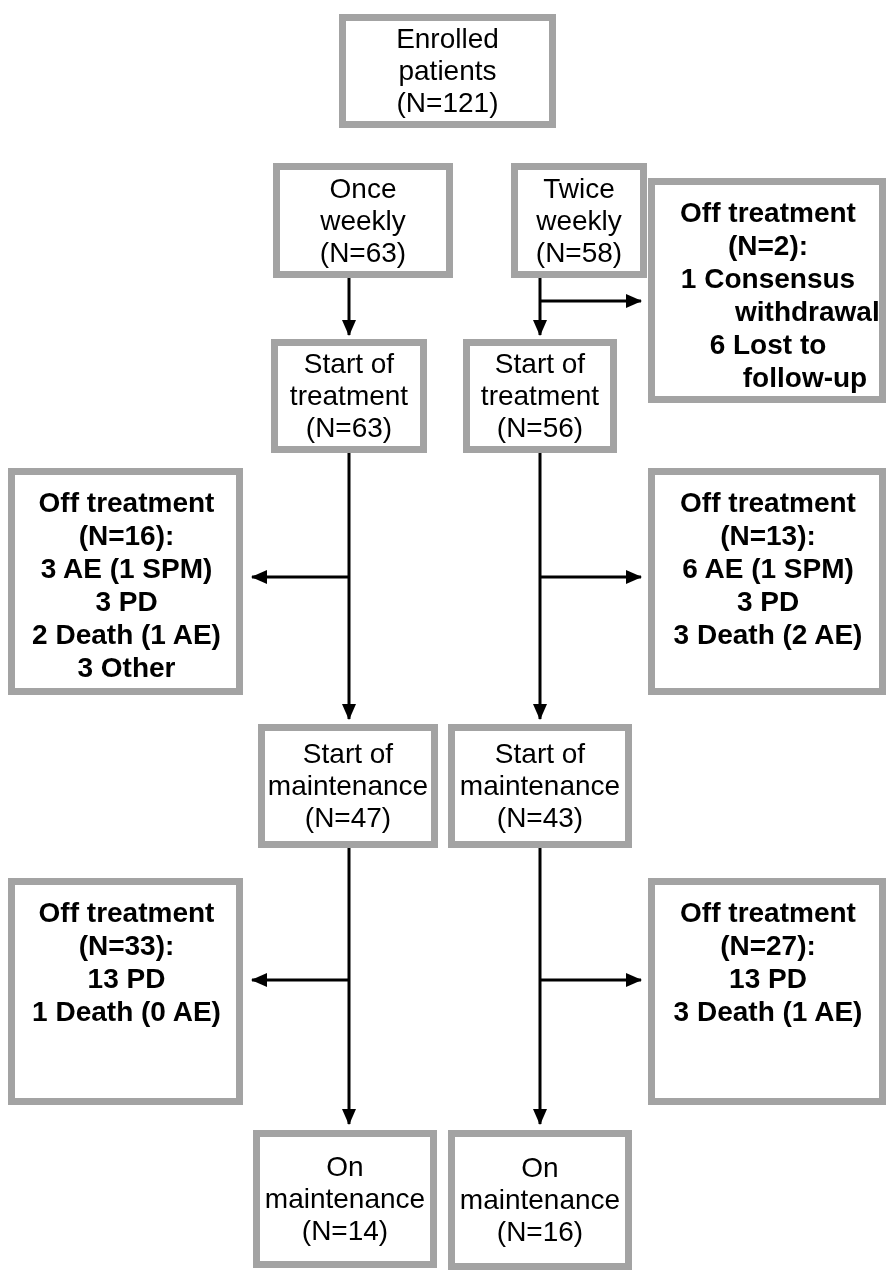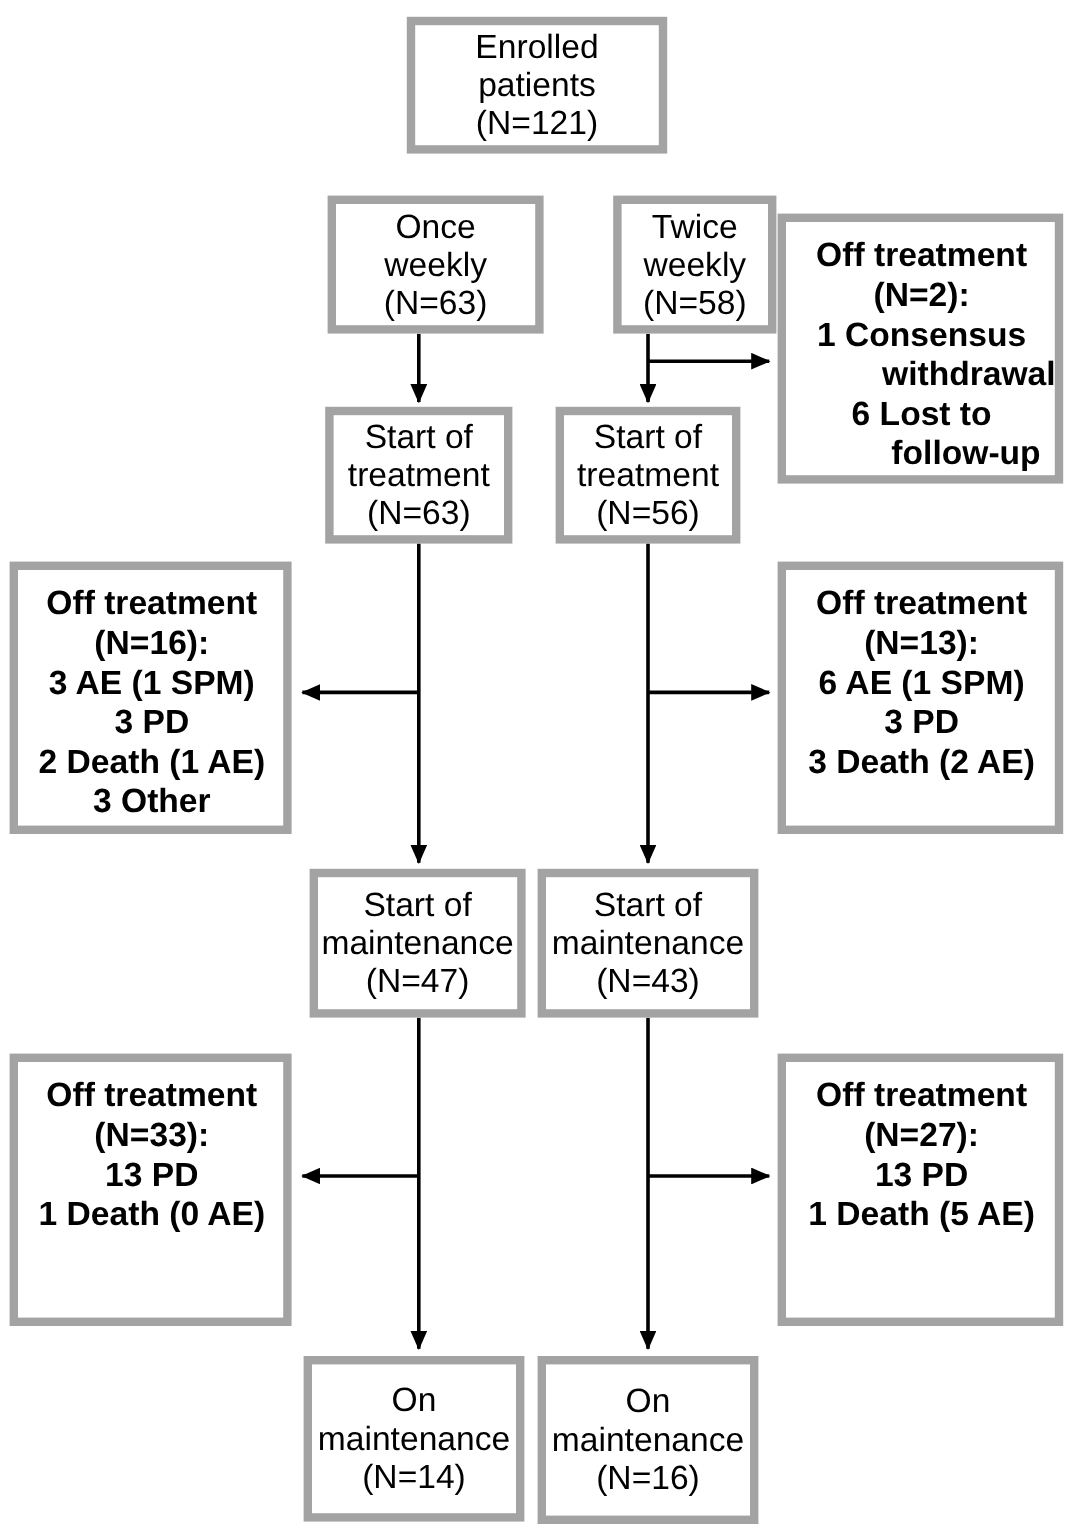--- a/index.html
+++ b/index.html
@@ -146,21 +146,21 @@
     <div class="ln">Off treatment</div>
     <div class="ln">(N=33):</div>
     <div class="ln">13 PD</div>
     <div class="ln">1 Death (0 AE)</div>
   </div>
 
   <div class="box side b-offm2">
     <div class="ln">Off treatment</div>
     <div class="ln">(N=27):</div>
     <div class="ln">13 PD</div>
-    <div class="ln">1 Death (5 AE)</div>
+    <div class="ln">3 Death (1 AE)</div>
   </div>
 
   <div class="box center b-onm1">
     <div class="ln">On</div>
     <div class="ln">maintenance</div>
     <div class="ln">(N=14)</div>
   </div>
 
   <div class="box center b-onm2">
     <div class="ln">On</div>

